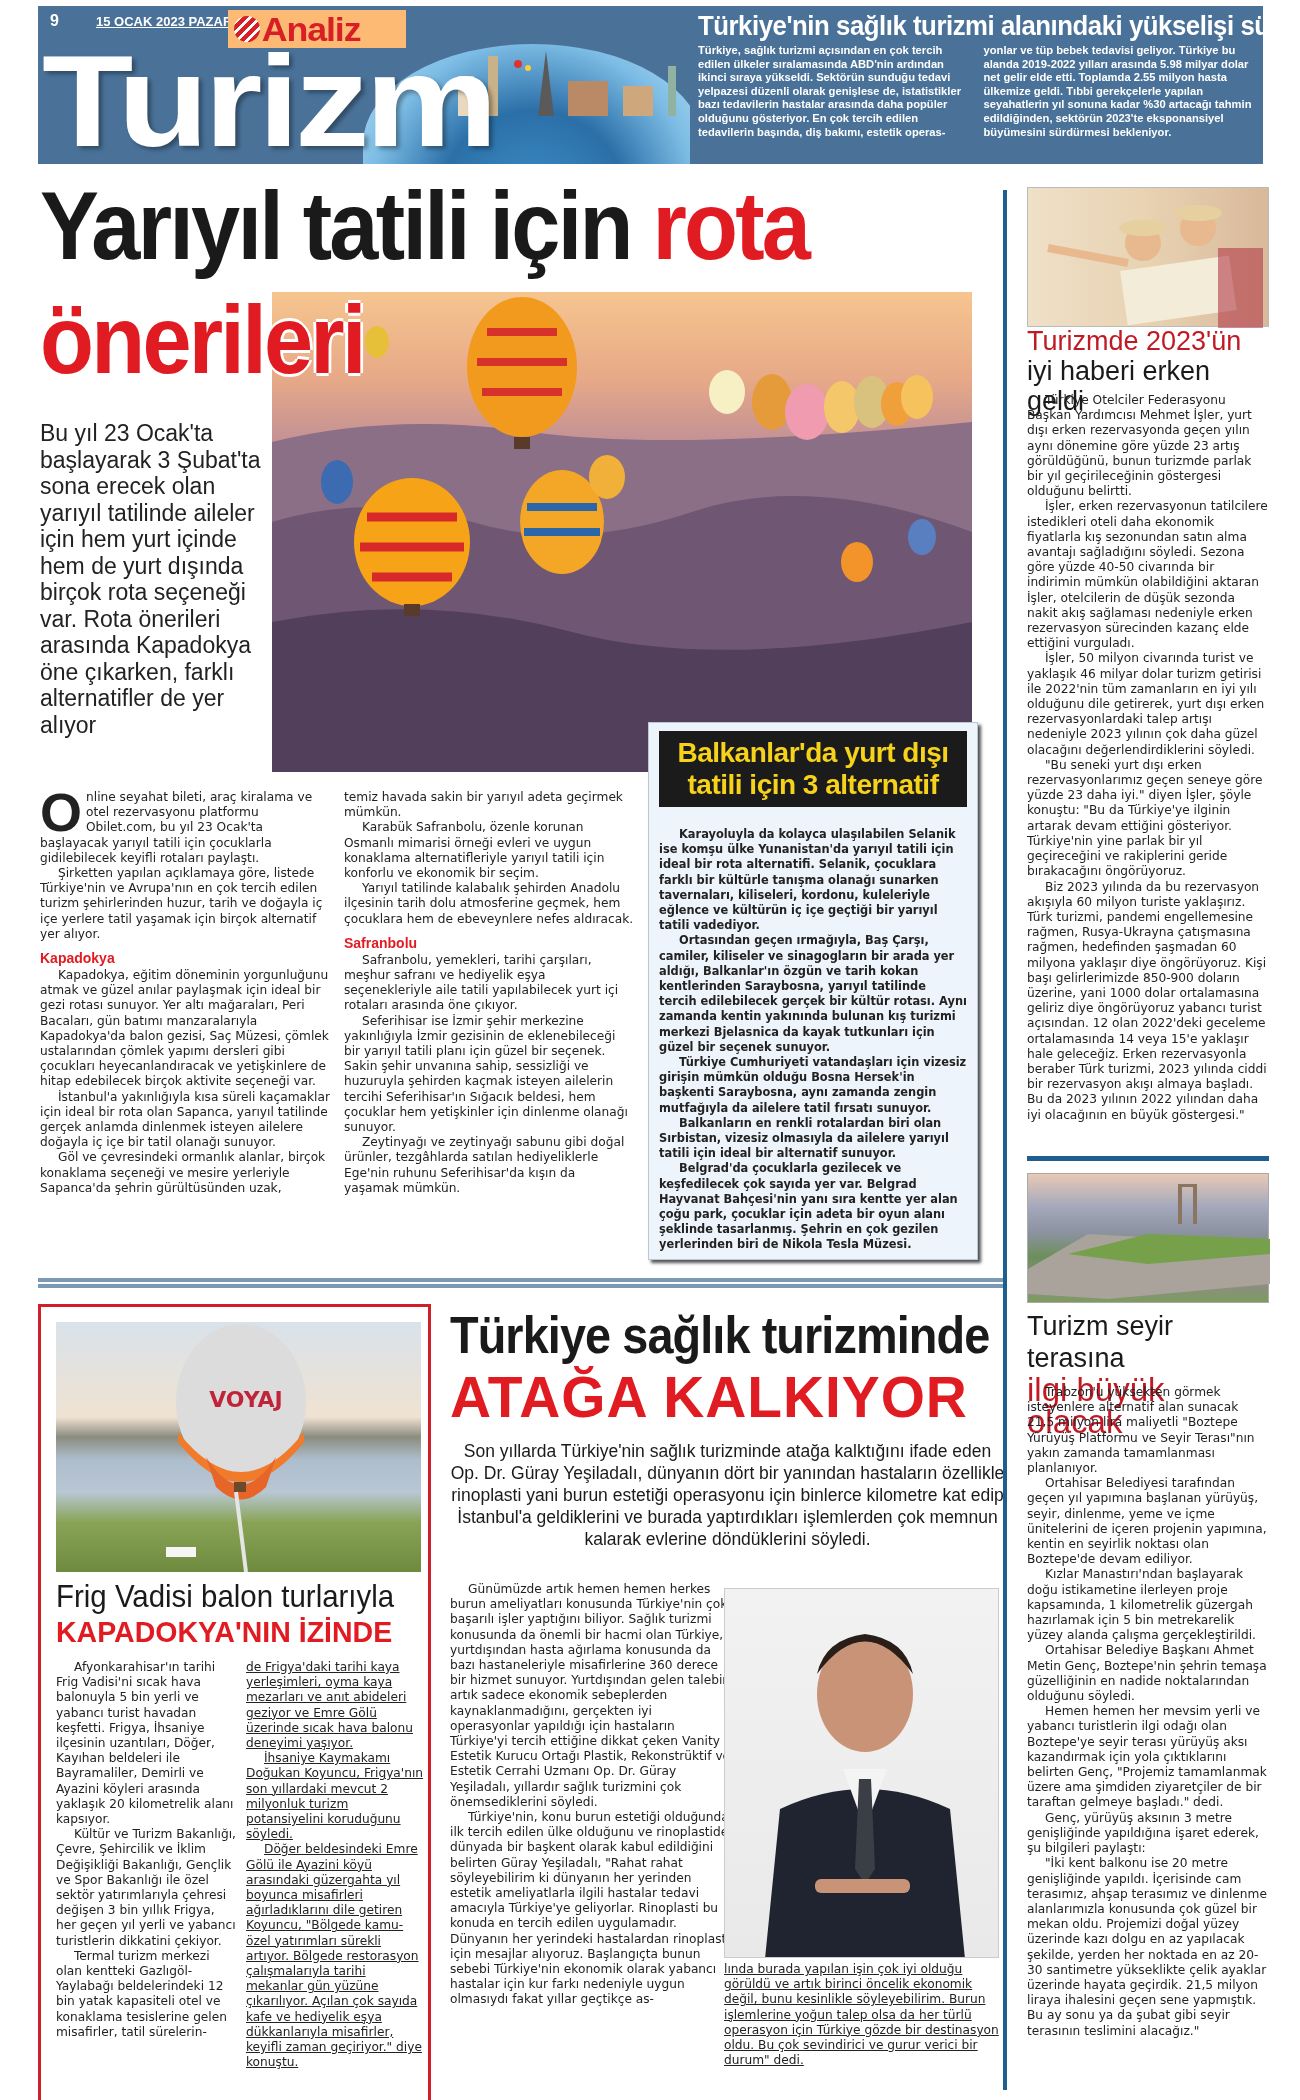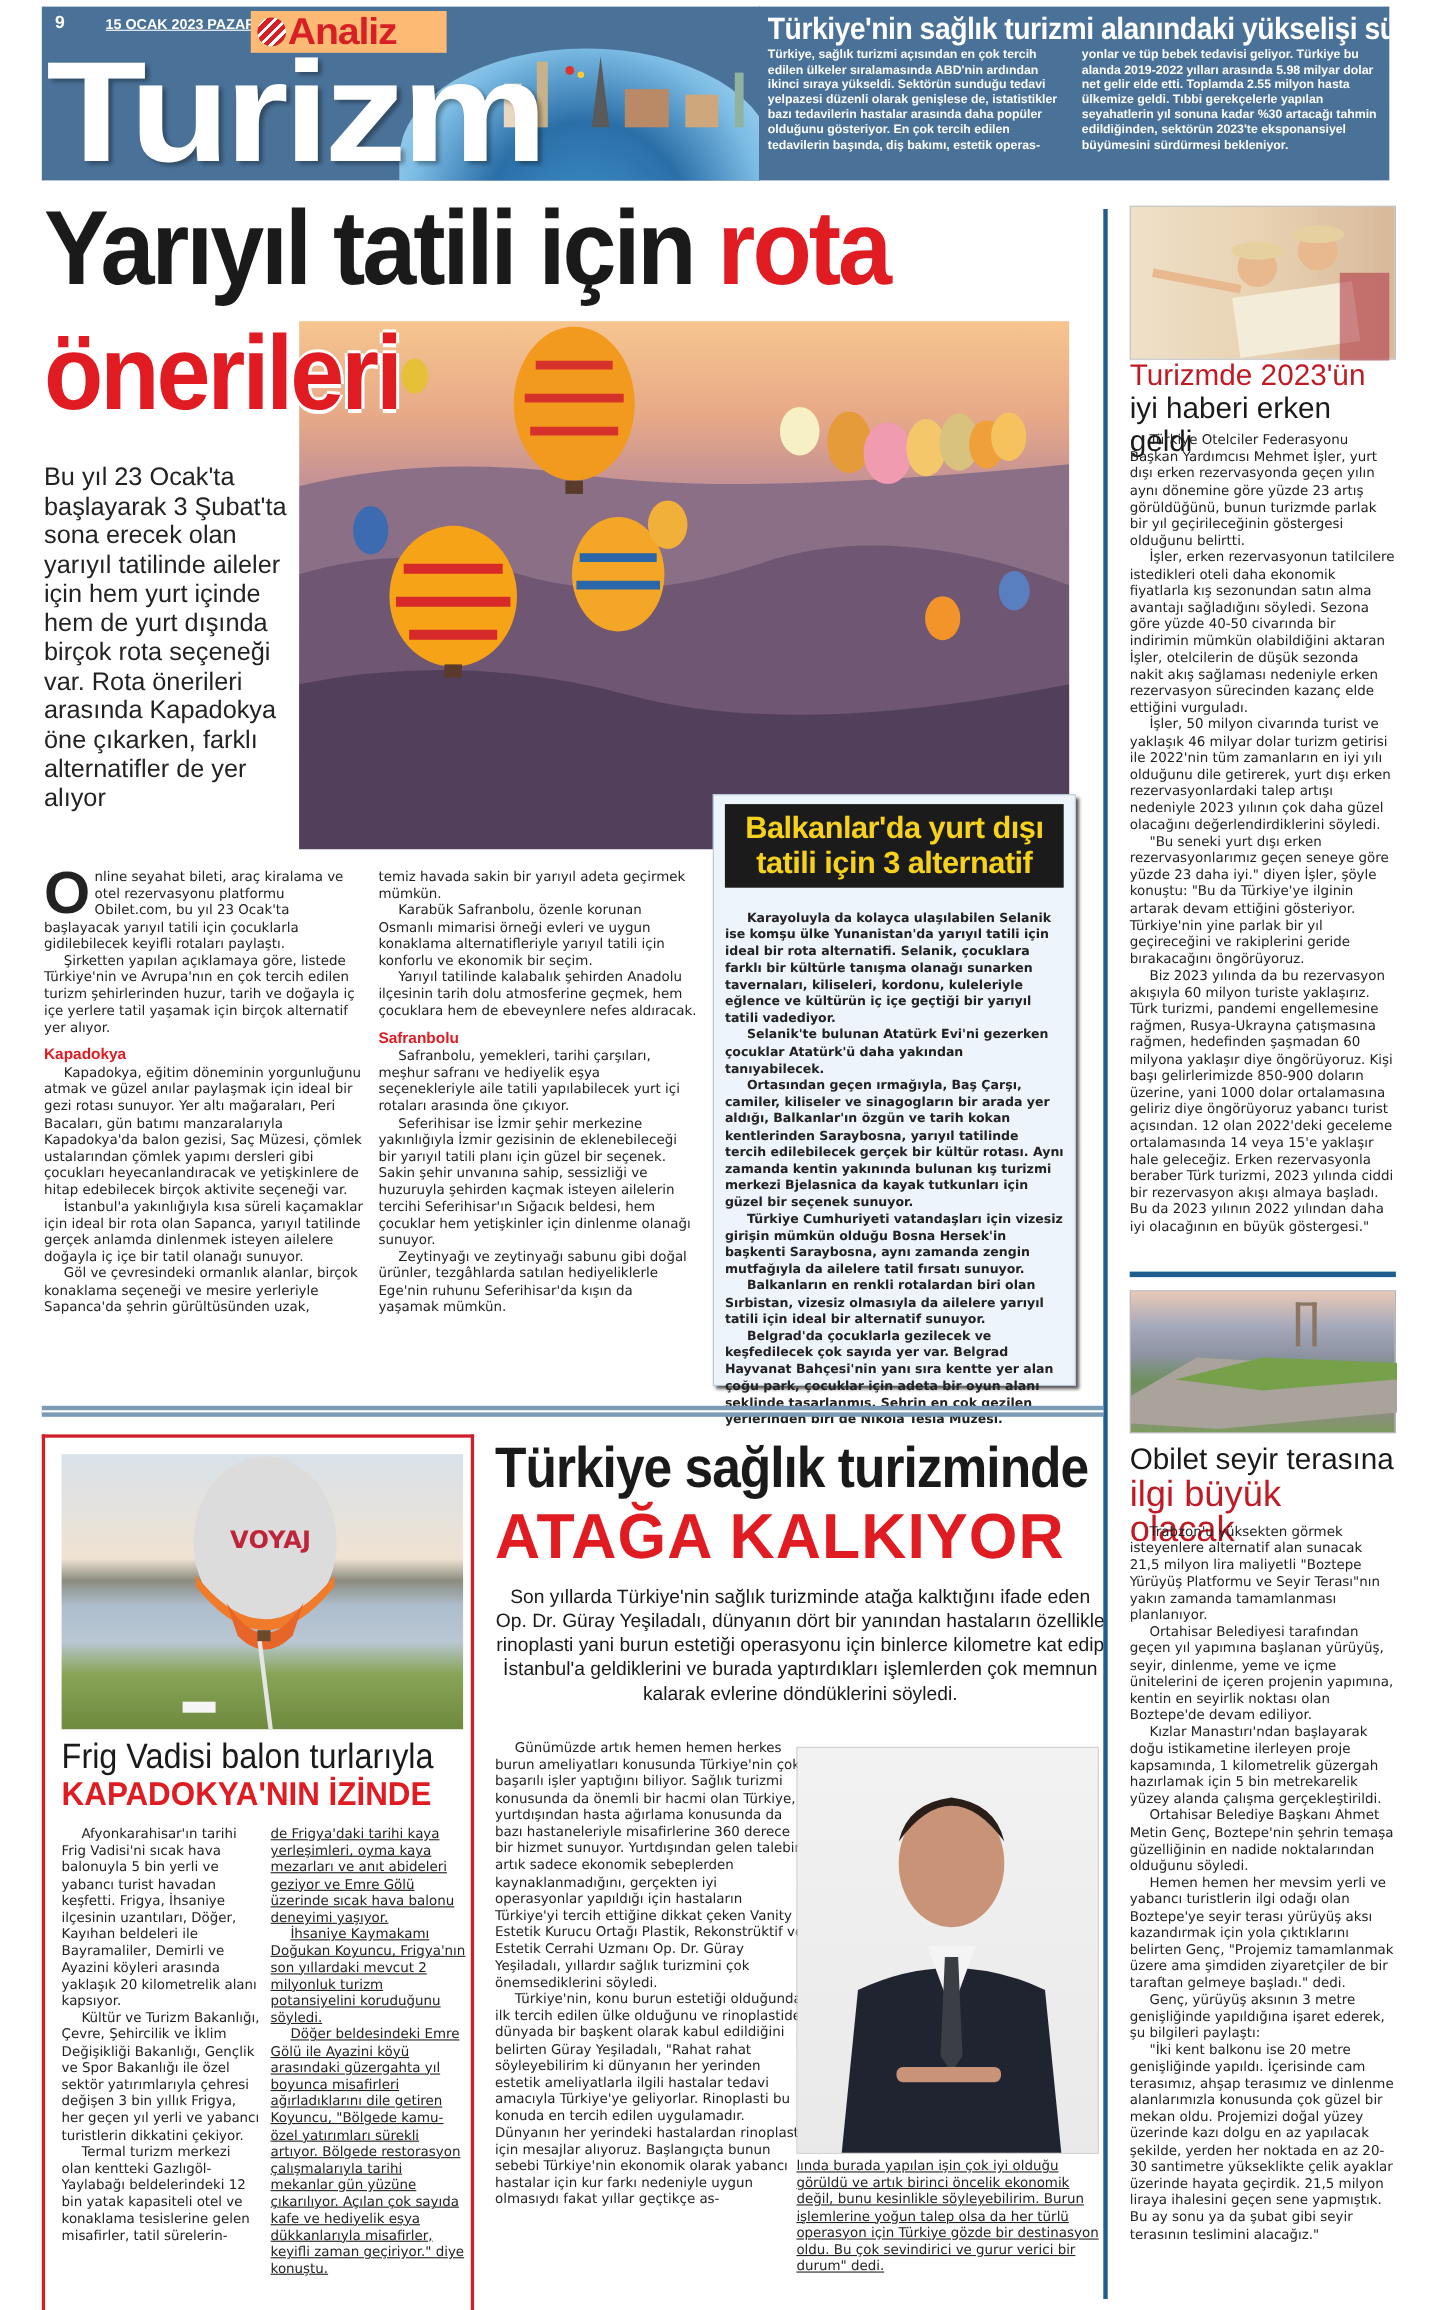--- a/index.html
+++ b/index.html
@@ -158,21 +158,20 @@
   <div class="subhead-red">Safranbolu</div>
   <p>Safranbolu, yemekleri, tarihi çarşıları, meşhur safranı ve hediyelik eşya seçenekleriyle aile tatili yapılabilecek yurt içi rotaları arasında öne çıkıyor.</p>
   <p>Seferihisar ise İzmir şehir merkezine yakınlığıyla İzmir gezisinin de eklenebileceği bir yarıyıl tatili planı için güzel bir seçenek. Sakin şehir unvanına sahip, sessizliği ve huzuruyla şehirden kaçmak isteyen ailelerin tercihi Seferihisar'ın Sığacık beldesi, hem çocuklar hem yetişkinler için dinlenme olanağı sunuyor.</p>
   <p>Zeytinyağı ve zeytinyağı sabunu gibi doğal ürünler, tezgâhlarda satılan hediyeliklerle Ege'nin ruhunu Seferihisar'da kışın da yaşamak mümkün.</p>
 </div>
 
 <div class="abs balkan">
   <div class="balkan-title">Balkanlar'da yurt dışı tatili için 3 alternatif</div>
   <div class="body">
     <p>Karayoluyla da kolayca ulaşılabilen Selanik ise komşu ülke Yunanistan'da yarıyıl tatili için ideal bir rota alternatifi. Selanik, çocuklara farklı bir kültürle tanışma olanağı sunarken tavernaları, kiliseleri, kordonu, kuleleriyle eğlence ve kültürün iç içe geçtiği bir yarıyıl tatili vadediyor.</p>
-    <p>Selanik'te bulunan Atatürk Evi'ni gezerken çocuklar Atatürk'ü daha yakından tanıyabilecek.</p>
     <p>Ortasından geçen ırmağıyla, Baş Çarşı, camiler, kiliseler ve sinagogların bir arada yer aldığı, Balkanlar'ın özgün ve tarih kokan kentlerinden Saraybosna, yarıyıl tatilinde tercih edilebilecek gerçek bir kültür rotası. Aynı zamanda kentin yakınında bulunan kış turizmi merkezi Bjelasnica da kayak tutkunları için güzel bir seçenek sunuyor.</p>
     <p>Türkiye Cumhuriyeti vatandaşları için vizesiz girişin mümkün olduğu Bosna Hersek'in başkenti Saraybosna, aynı zamanda zengin mutfağıyla da ailelere tatil fırsatı sunuyor.</p>
     <p>Balkanların en renkli rotalardan biri olan Sırbistan, vizesiz olmasıyla da ailelere yarıyıl tatili için ideal bir alternatif sunuyor.</p>
     <p>Belgrad'da çocuklarla gezilecek ve keşfedilecek çok sayıda yer var. Belgrad Hayvanat Bahçesi'nin yanı sıra kentte yer alan çoğu park, çocuklar için adeta bir oyun alanı şeklinde tasarlanmış. Şehrin en çok gezilen yerlerinden biri de Nikola Tesla Müzesi.</p>
   </div>
 </div>
 
 <div class="abs vline"></div>
 <div class="abs rc couple">
   <svg width="242" height="140" viewBox="0 0 242 140">
@@ -200,21 +199,21 @@
 <div class="abs rc boztepe-img">
   <svg width="242" height="130" viewBox="0 0 242 130">
     <rect x="150" y="10" width="4" height="40" fill="#8a7560"></rect>
       <rect x="165" y="10" width="4" height="40" fill="#8a7560"></rect>
       <rect x="150" y="10" width="19" height="3" fill="#8a7560"></rect>
     <polygon points="0,95 60,60 242,70 242,110 80,125 0,120" fill="#a9a39c"></polygon>
     <polygon points="40,80 120,60 242,65 242,80 120,90" fill="#76a04a"></polygon>
   </svg>
 </div>
 <div class="abs rc rc-title2">
-  <div>Obilet seyir terasına</div>
+  <div>Turizm seyir terasına</div>
   <div class="red">ilgi büyük olacak</div>
 </div>
 <div class="abs rc body rc-body2">
   <p>Trabzon'u yüksekten görmek isteyenlere alternatif alan sunacak 21,5 milyon lira maliyetli "Boztepe Yürüyüş Platformu ve Seyir Terası"nın yakın zamanda tamamlanması planlanıyor.</p>
   <p>Ortahisar Belediyesi tarafından geçen yıl yapımına başlanan yürüyüş, seyir, dinlenme, yeme ve içme ünitelerini de içeren projenin yapımına, kentin en seyirlik noktası olan Boztepe'de devam ediliyor.</p>
   <p>Kızlar Manastırı'ndan başlayarak doğu istikametine ilerleyen proje kapsamında, 1 kilometrelik güzergah hazırlamak için 5 bin metrekarelik yüzey alanda çalışma gerçekleştirildi.</p>
   <p>Ortahisar Belediye Başkanı Ahmet Metin Genç, Boztepe'nin şehrin temaşa güzelliğinin en nadide noktalarından olduğunu söyledi.</p>
   <p>Hemen hemen her mevsim yerli ve yabancı turistlerin ilgi odağı olan Boztepe'ye seyir terası yürüyüş aksı kazandırmak için yola çıktıklarını belirten Genç, "Projemiz tamamlanmak üzere ama şimdiden ziyaretçiler de bir taraftan gelmeye başladı." dedi.</p>
   <p>Genç, yürüyüş aksının 3 metre genişliğinde yapıldığına işaret ederek, şu bilgileri paylaştı:</p>
   <p>"İki kent balkonu ise 20 metre genişliğinde yapıldı. İçerisinde cam terasımız, ahşap terasımız ve dinlenme alanlarımızla konusunda çok güzel bir mekan oldu. Projemizi doğal yüzey üzerinde kazı dolgu en az yapılacak şekilde, yerden her noktada en az 20-30 santimetre yükseklikte çelik ayaklar üzerinde hayata geçirdik. 21,5 milyon liraya ihalesini geçen sene yapmıştık. Bu ay sonu ya da şubat gibi seyir terasının teslimini alacağız."</p>

